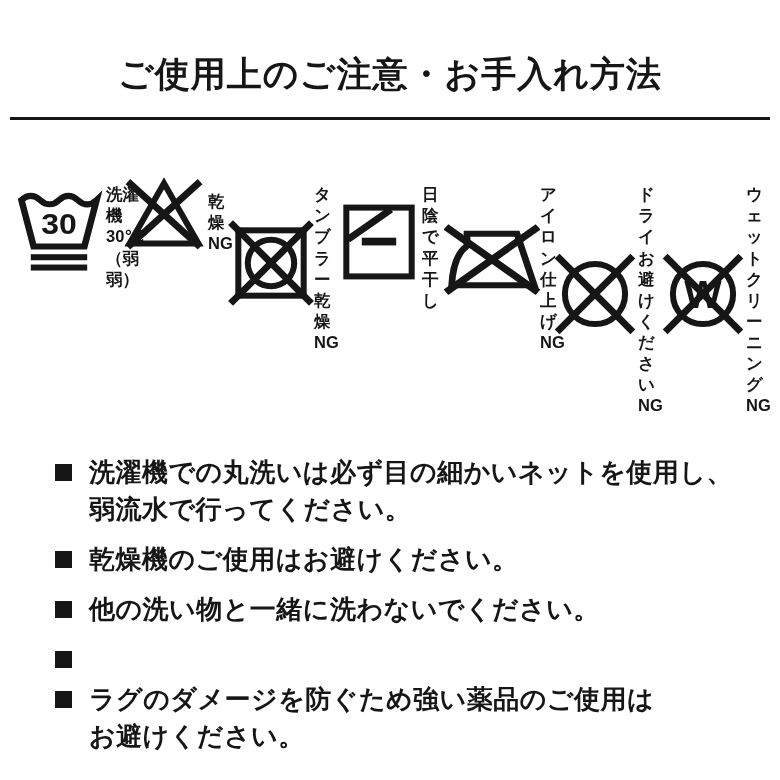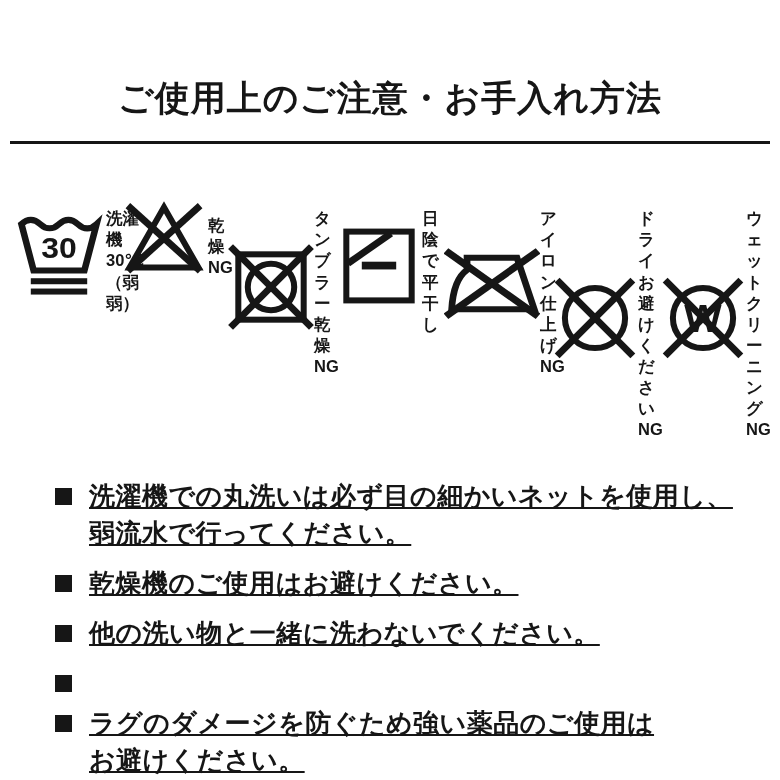--- a/index.html
+++ b/index.html
@@ -1,21 +1,21 @@
 <!DOCTYPE html>
 <html><head>
 <meta charset="utf-8">
 <style>
   html, body { margin: 0; padding: 0; background: #ffffff; }
   body {
     width: 780px; height: 780px; overflow: hidden;
     font-family: "Liberation Sans", "DejaVu Sans", sans-serif;
     color: #161616;
   }
-  .page { width: 780px; height: 780px; box-sizing: border-box; padding-top: 74px; }
+  .page { width: 780px; height: 780px; box-sizing: border-box; padding-top: 50px; }
 
   .title {
     margin: 0; text-align: center;
     font-size: 35px; font-weight: bold; letter-spacing: 1px;
     line-height: 1.35; color: #161616;
   }
   .divider { height: 3px; background: #161616; margin: 20px 10px 0 10px; }
 
   .symbols {
     display: flex; justify-content: space-between; align-items: flex-start;
@@ -25,21 +25,21 @@
     flex: 1 1 0; min-width: 0;
     display: flex; flex-direction: row; align-items: center;
   }
   .symbol-icon-box { height: 88px; display: flex; align-items: center; justify-content: center; }
   .symbol-label {
     margin-top: 12px;
     font-size: 16.5px; font-weight: bold; line-height: 1.28;
     text-align: left; white-space: pre-line; color: #161616;
   }
 
-  .notes { margin: 38px 35px 0 55px; text-decoration: underline; }
+  .notes { margin: 38px 35px 0 55px; }
   .note { display: flex; align-items: flex-start; margin-bottom: 13px; }
   .bullet { flex: none; width: 17px; height: 17px; background: #161616; margin: 10px 17px 0 0; }
   .note-text {
     font-size: 26px; font-weight: 600; line-height: 1.42;
     letter-spacing: 0.5px; white-space: pre-line; color: #161616;
   }
 
   svg .stroke { fill: none; stroke: #161616; }
   svg .fill { fill: #161616; }
   svg text { fill: #161616; font-family: "Liberation Sans", "DejaVu Sans", sans-serif; font-weight: bold; }

